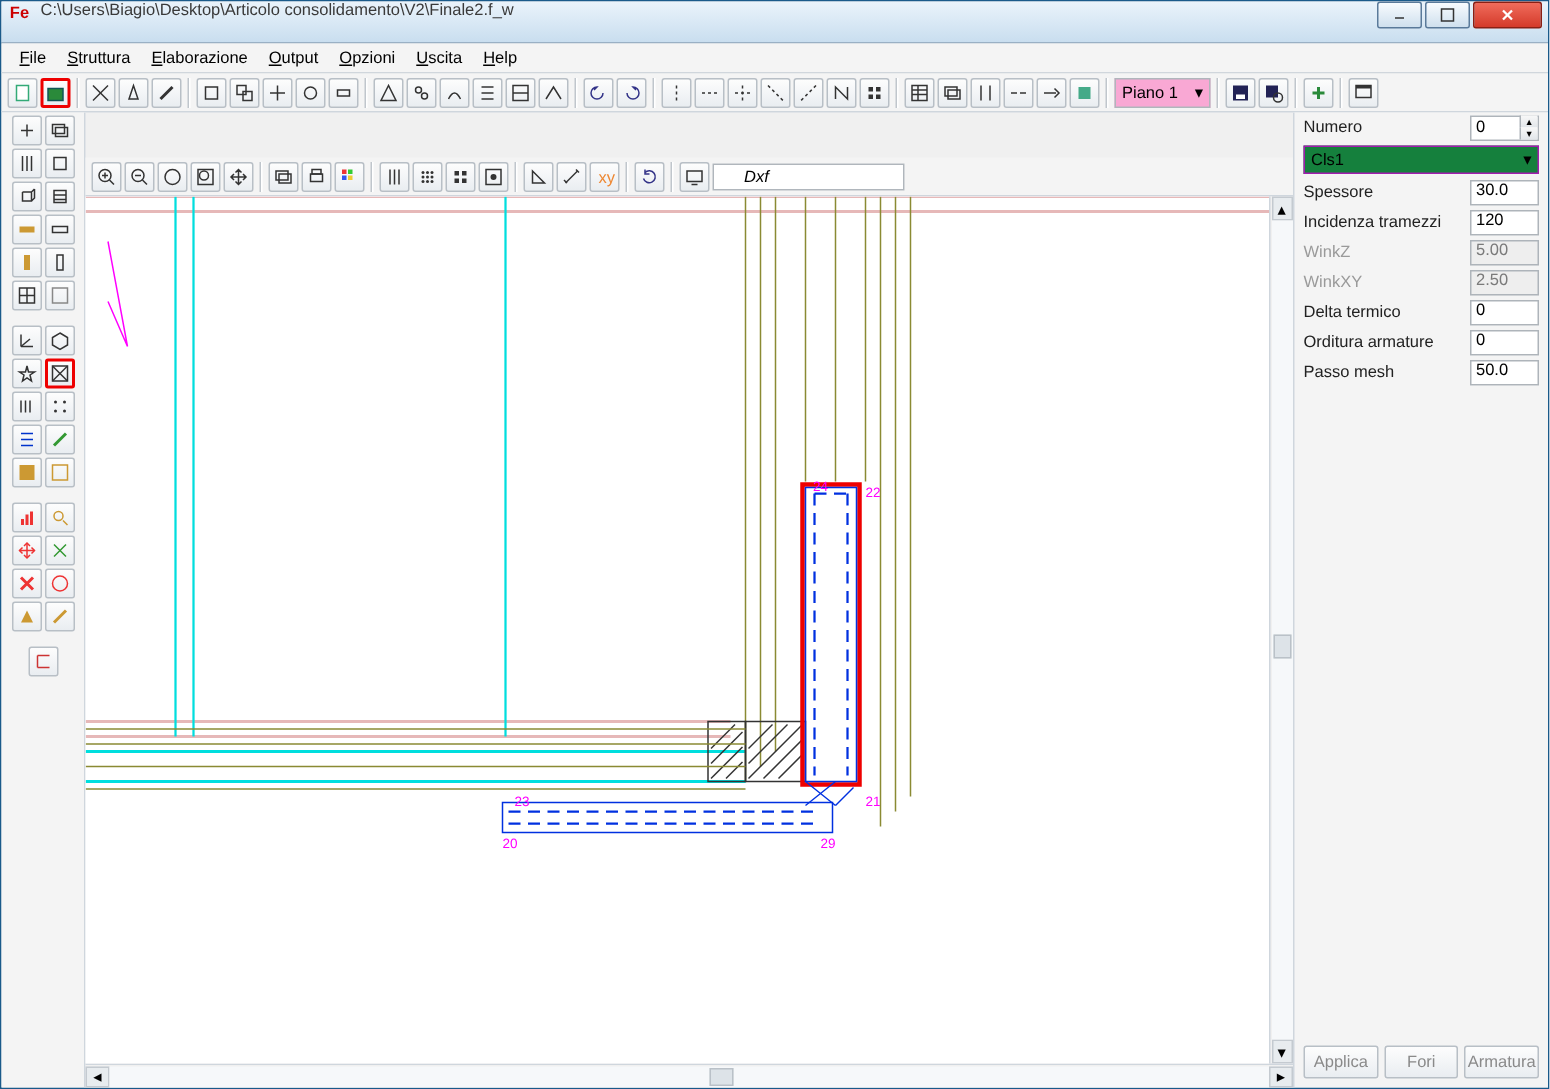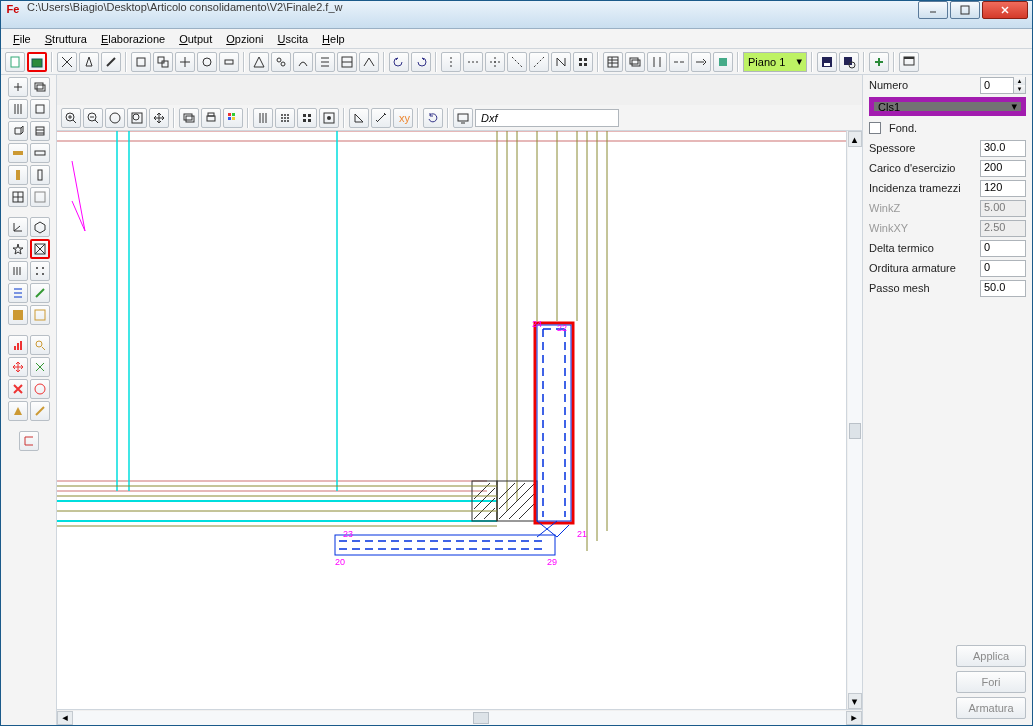--- a/index.html
+++ b/index.html
@@ -13,51 +13,51 @@
   .winbtn.close { background: linear-gradient(#f06c5c,#d43a2a); border-color:#8a1f14; width:46px; color:#fff; }
   .winbtn svg { width:10px; height:10px; }
   .menubar { height: 20px; background: #f4f4f4; display: flex; align-items: center; gap: 2px; padding: 0 6px; border-bottom: 1px solid #d0d6dc; }
   .menuitem { padding: 2px 6px; cursor: default; }
   .menuitem:first-letter { text-decoration: underline; }
   .toolbar { height: 26px; background: #f4f4f4; border-bottom: 1px solid #cfd6dd; display:flex; align-items:center; padding: 0 4px; gap:2px; }
   .tbtn { width:20px; height:20px; border:1px solid #b8bfc6; background:linear-gradient(#fdfdfd,#e9edf1); display:flex; align-items:center; justify-content:center; border-radius:2px;}
   .tbtn.highlight { border:2px solid #e00; }
   .tbtn svg { width:14px; height:14px; }
   .sep { width:2px; height:20px; border-left:1px solid #c0c6cc; border-right:1px solid #fff; margin:0 2px;}
-  .dropdown { height:20px; border:1px solid #b0b6bc; background:#bef264; display:flex; align-items:center; padding:0 4px; min-width:64px; }
+  .dropdown { height:20px; border:1px solid #b0b6bc; background:#f9a8d4; display:flex; align-items:center; padding:0 4px; min-width:64px; }
   .dropdown .caret { margin-left:auto; }
   .content { flex:1; display:flex; min-height:0; }
   .lefttools { width: 56px; background:#f4f4f4; border-right:1px solid #cfd6dd; display:flex; flex-direction:column; align-items:center; padding-top:2px;}
   .lefttools .row { display:flex; gap:2px; margin-bottom:2px;}
   .lefttools .row.gap { margin-top:8px; }
   .canvaswrap { flex:1; display:flex; flex-direction:column; min-width:0;margin-top:30px; }
   .canvastb { height:26px; background:#f4f4f4; border-bottom:1px solid #cfd6dd; display:flex; align-items:center; padding:0 4px; gap:2px;}
   .coord { margin-left:6px; color:#222; flex:1;}
-  .dxfbox { width:144px; height:18px; border:1px solid #b0b6bc; background:#fff; display:flex; align-items:center; padding:0 5px; font-style:italic;}
+  .dxfbox { width:128px; height:18px; border:1px solid #b0b6bc; background:#fff; display:flex; align-items:center; padding:0 20px; font-style:italic;}
   .canvas { flex:1; background:#fff; position:relative; overflow:hidden; }
   .hscroll { height:16px; background:#f0f0f0; border-top:1px solid #cfd6dd; display:flex; align-items:center;}
   .hscroll .arrow { width:16px; height:14px; background:#e8ecef; border:1px solid #c4cad0; display:flex; align-items:center; justify-content:center;}
   .hscroll .track { flex:1; height:14px; background:#f6f8fa; position:relative;}
   .hscroll .thumb { position:absolute; left:400px; width:16px; height:12px; top:1px; background:#dde3e8; border:1px solid #bac1c8;}
   .rightpanel { width:170px; background:#f4f4f4; border-left:1px solid #cfd6dd; display:flex; flex-direction:column; padding:0;}
   .panelhead { height:20px; border:1px solid #b8bfc6; background:linear-gradient(#fdfdfd,#e9edf1); display:flex; align-items:center; padding:0 6px; margin:2px;}
   .panelhead .close-x { margin-left:auto; width:14px; height:14px; border:1px solid #b8bfc6; display:flex;align-items:center;justify-content:center; font-size:9px;}
   .proprow { display:flex; align-items:center; padding: 1px 6px; height:20px; gap:4px;}
   .proprow label { flex:1; color:#222; }
   .proprow label.disabled { color:#9a9a9a; }
   .proprow .val { width:46px; height:17px; border:1px solid #aeb4ba; background:#fff; padding:0 3px; text-align:left; }
   .proprow .val.disabled { background:#eee; color:#7a7a7a; }
   .proprow .spinner { width:46px; height:17px; border:1px solid #aeb4ba; background:#fff; display:flex; align-items:center;}
   .proprow .spinner span { flex:1; padding:0 3px;}
   .proprow .spinbtns { display:flex; flex-direction:column;}
   .proprow .spinbtns div{width:12px;height:8px;border-left:1px solid #aeb4ba;background:linear-gradient(#f8f8f8,#e2e6ea);display:flex;align-items:center;justify-content:center;font-size:7px;}
-  .materialdd { margin: 2px 6px; border:5px solid #a21caf; background:#737373; height:19px; display:flex; align-items:center; padding:0 4px;gap:13px;}
+  .materialdd { margin: 2px 6px; border:1px solid #a21caf; background:#15803d; height:19px; display:flex; align-items:center; padding:0 4px;gap:13px;}
   .materialdd .caret{margin-left:auto;}
   .chk { display:inline-block; width:12px; height:12px; border:1px solid #7a8088; background:#fff; margin-right:4px;}
-  .btnrow { margin-top:auto; padding:6px; display:flex; flex-direction:column; gap:4px; align-items:flex-end;}
+  .btnrow { margin-top:auto; padding:6px; display:flex; flex-direction:row; gap:4px; align-items:flex-end;}
   .pbtn { width:70px; height:22px; border:1px solid #b8bfc6; background:linear-gradient(#fdfdfd,#e9edf1); color:#8a8a8a; border-radius:2px;}
   .statusbar { height:22px; border-top:1px solid #cfd6dd; background:#f4f4f4; display:flex; align-items:center; padding:0 6px; margin:0 2px 2px 2px; border:1px solid #b8bfc6;}
   .vscroll { width:16px; background:#f0f0f0; border-left:1px solid #cfd6dd; display:flex; flex-direction:column; align-items:center;}
   .vscroll .arrow{height:16px;width:14px;background:#e8ecef;border:1px solid #c4cad0;display:flex;align-items:center;justify-content:center;}
   .vscroll .track{flex:1;width:14px;background:#f6f8fa;position:relative;}
   .vscroll .thumb{position:absolute;top:276px;height:16px;width:12px;left:1px;background:#dde3e8;border:1px solid #bac1c8;}
   .canvas svg { position:absolute; top:0; left:0; }
   .annot { position:absolute; font-size:9px; color:#f0f; font-weight:400; }
 </style>
 </head>
@@ -724,22 +724,22 @@
               <line x1="282" y1="410" x2="490" y2="410"></line>
               <line x1="282" y1="418" x2="490" y2="418"></line>
             </g>
 
             <g stroke="#0030e0" stroke-width="1">
               <line x1="480" y1="390" x2="500" y2="406"></line>
               <line x1="500" y1="390" x2="480" y2="406"></line>
               <line x1="500" y1="406" x2="512" y2="394"></line>
             </g>
           </svg>
-          <span class="annot" style="left:500px;top:192px;">22</span>
-          <span class="annot" style="left:475px;top:188px;">24</span>
+          <span class="annot" style="left:520px;top:192px;">22</span>
+          <span class="annot" style="left:485px;top:188px;">24</span>
           <span class="annot" style="left:520px;top:398px;">21</span>
           <span class="annot" style="left:490px;top:426px;">29</span>
           <span class="annot" style="left:278px;top:426px;">20</span>
           <span class="annot" style="left:286px;top:398px;">23</span>
         </div>
         <div class="vscroll">
           <div class="arrow">▴</div>
           <div class="track">
               <div class="thumb"></div>
             </div>
@@ -764,34 +764,26 @@
           <div class="spinbtns">
               <div>▴</div>
               <div>▾</div>
             </div>
         </div>
       </div>
       <div class="materialdd">
         <span>Cls1</span>
         <span class="caret">▾</span>
       </div>
-      <div class="proprow">
-        <span class="chk"></span>
-        <label>Fond.</label>
-      </div>
       <div id="proprows">
           <div class="proprow">
             <label>Spessore</label>
             <div class="val">30.0</div>
           </div>
           <div class="proprow">
-            <label>Carico d'esercizio</label>
-            <div class="val">200</div>
-          </div>
-          <div class="proprow">
             <label>Incidenza tramezzi</label>
             <div class="val">120</div>
           </div>
           <div class="proprow">
             <label class="disabled">WinkZ</label>
             <div class="val disabled">5.00</div>
           </div>
           <div class="proprow">
             <label class="disabled">WinkXY</label>
             <div class="val disabled">2.50</div>

